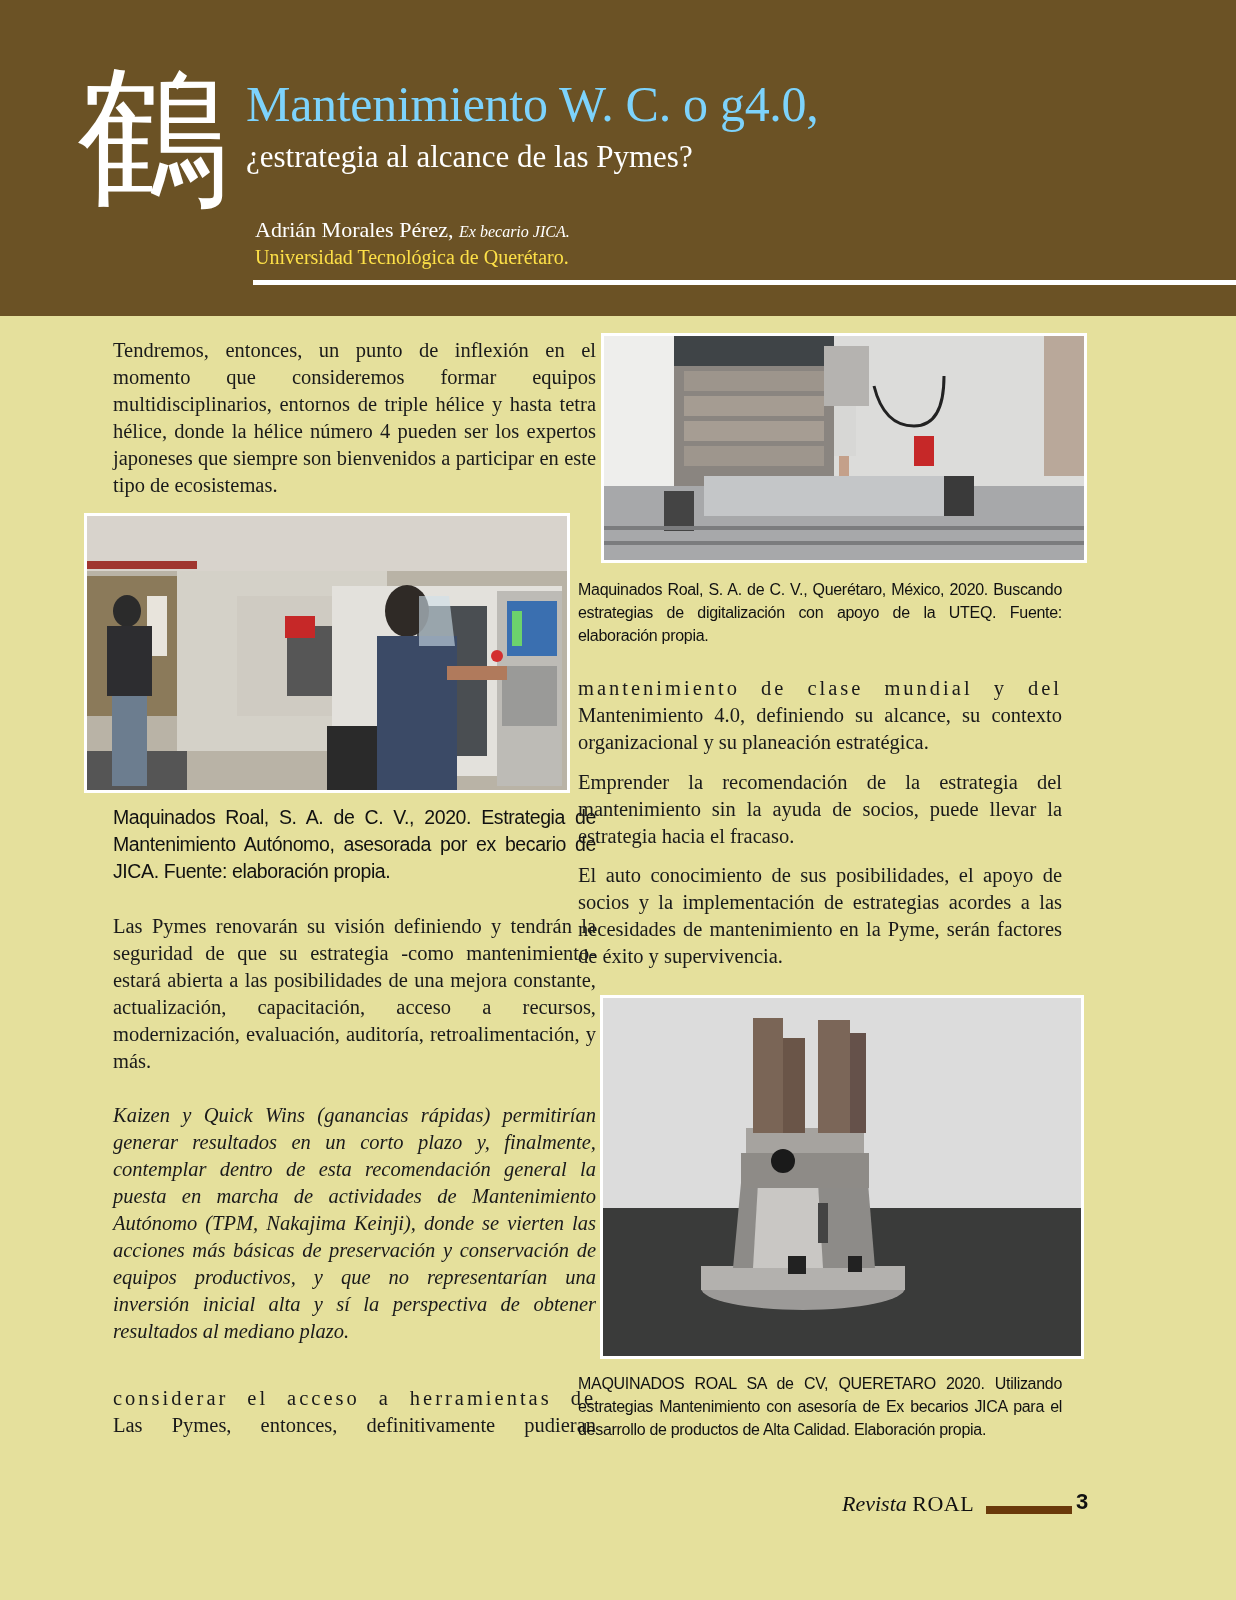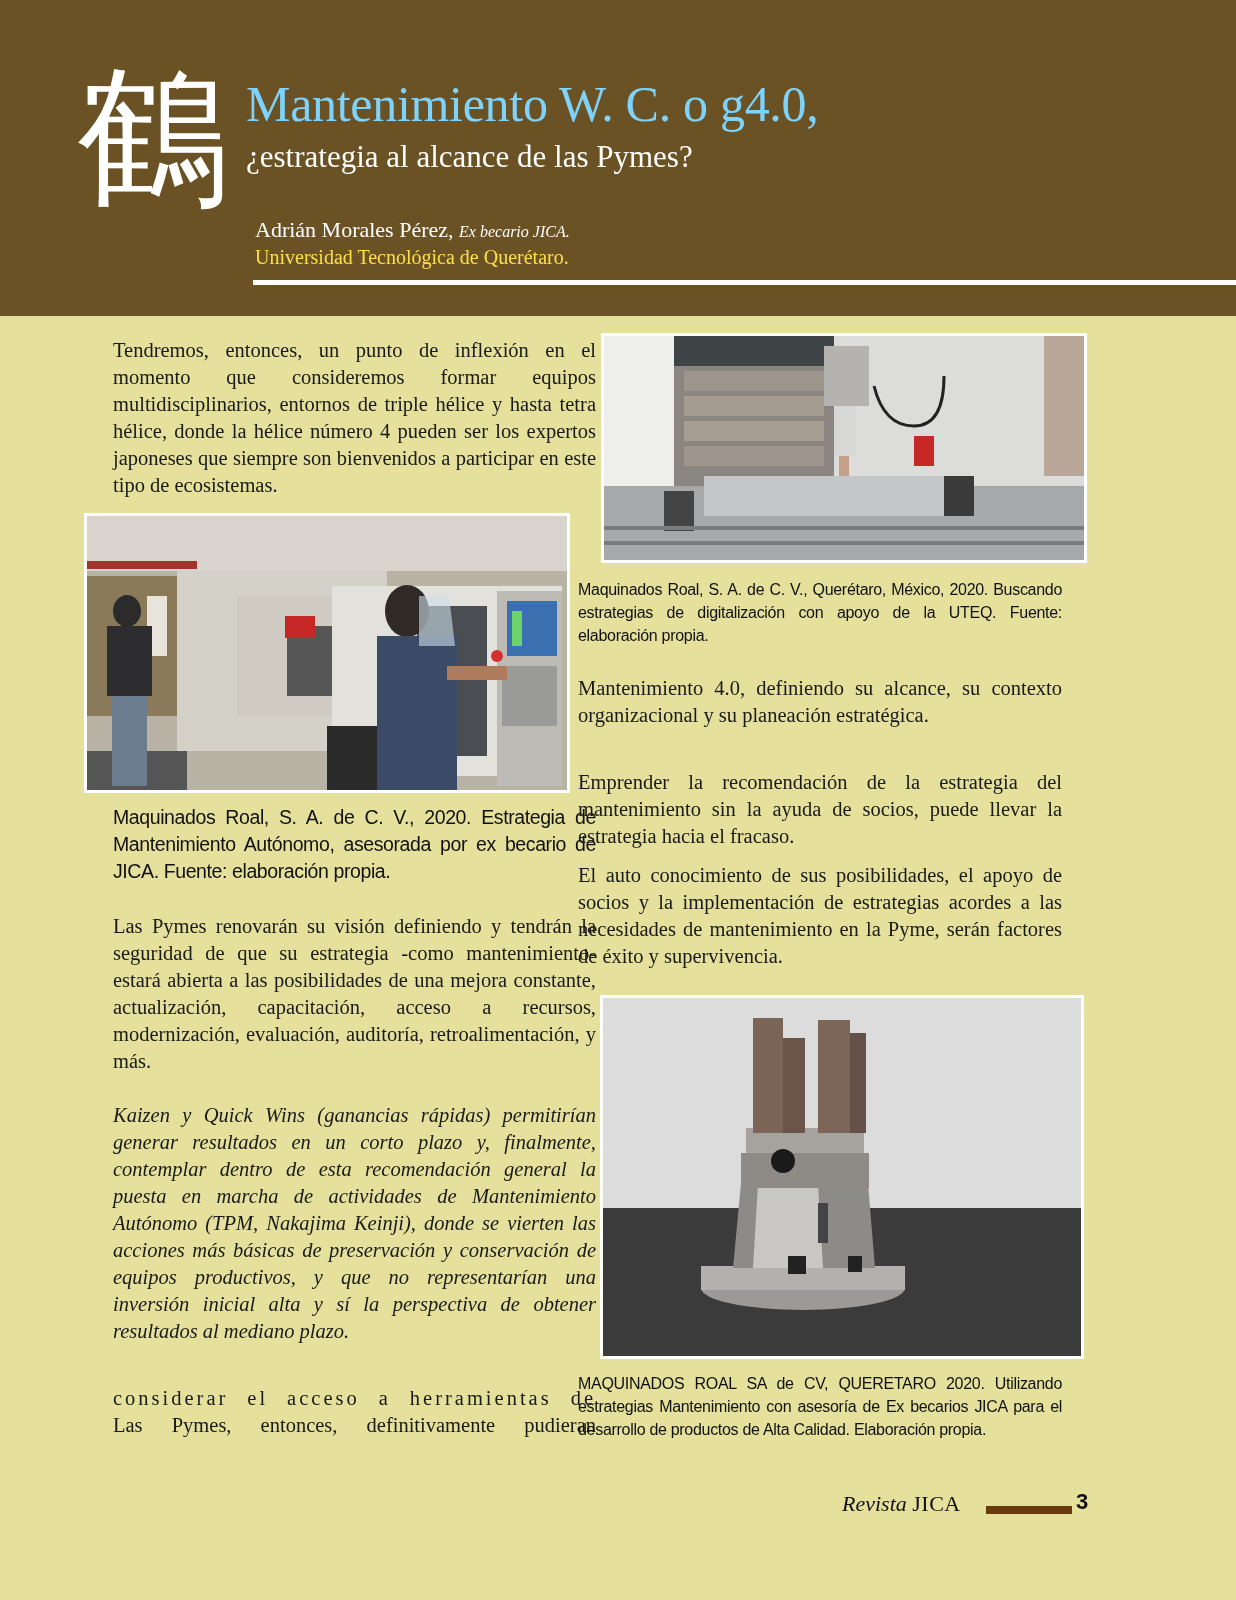--- a/index.html
+++ b/index.html
@@ -164,20 +164,21 @@
     <rect x="0" y="190" width="480" height="4" fill="#7b7c7e"></rect>
     <rect x="0" y="205" width="480" height="4" fill="#7b7c7e"></rect>
   </svg>
 </div>
 
 <div class="col col-right" style="top:578px;">
   <p class="caption cap-small">Maquinados Roal, S. A. de C. V., Querétaro, México, 2020. Buscando estrategias de digitalización con apoyo de la UTEQ. Fuente: elaboración propia.</p>
 </div>
 
 <div class="col col-right" style="top:675px;">
+  <p class="body spaced" style="text-align-last:justify;">mantenimiento de clase mundial y del</p>
   <p class="body">Mantenimiento 4.0, definiendo su alcance, su contexto organizacional y su planeación estratégica.</p>
 </div>
 
 <div class="col col-right" style="top:769px;">
   <p class="body">Emprender la recomendación de la estrategia del mantenimiento sin la ayuda de socios, puede llevar la estrategia hacia el fracaso.</p>
 </div>
 
 <div class="col col-right" style="top:862px;">
   <p class="body">El auto conocimiento de sus posibilidades, el apoyo de socios y la implementación de estrategias acordes a las necesidades de mantenimiento en la Pyme, serán factores de éxito y supervivencia.</p>
 </div>
@@ -202,16 +203,16 @@
     <rect x="247" y="35" width="16" height="100" fill="#65514a"></rect>
   </svg>
 </div>
 
 <div class="col col-right" style="top:1372px;">
   <p class="caption cap-small">MAQUINADOS ROAL SA de CV, QUERETARO 2020. Utilizando estrategias  Mantenimiento con asesoría de Ex becarios JICA para el desarrollo de productos  de Alta Calidad. Elaboración propia.</p>
 </div>
 
 <div class="footer-title">
   <span>Revista</span>
-  <span class="tsuru">JICA</span>
+  <span class="tsuru">ROAL</span>
 </div>
 <div class="footer-bar"></div>
 <div class="page-num">3</div>
 
 </body></html>

